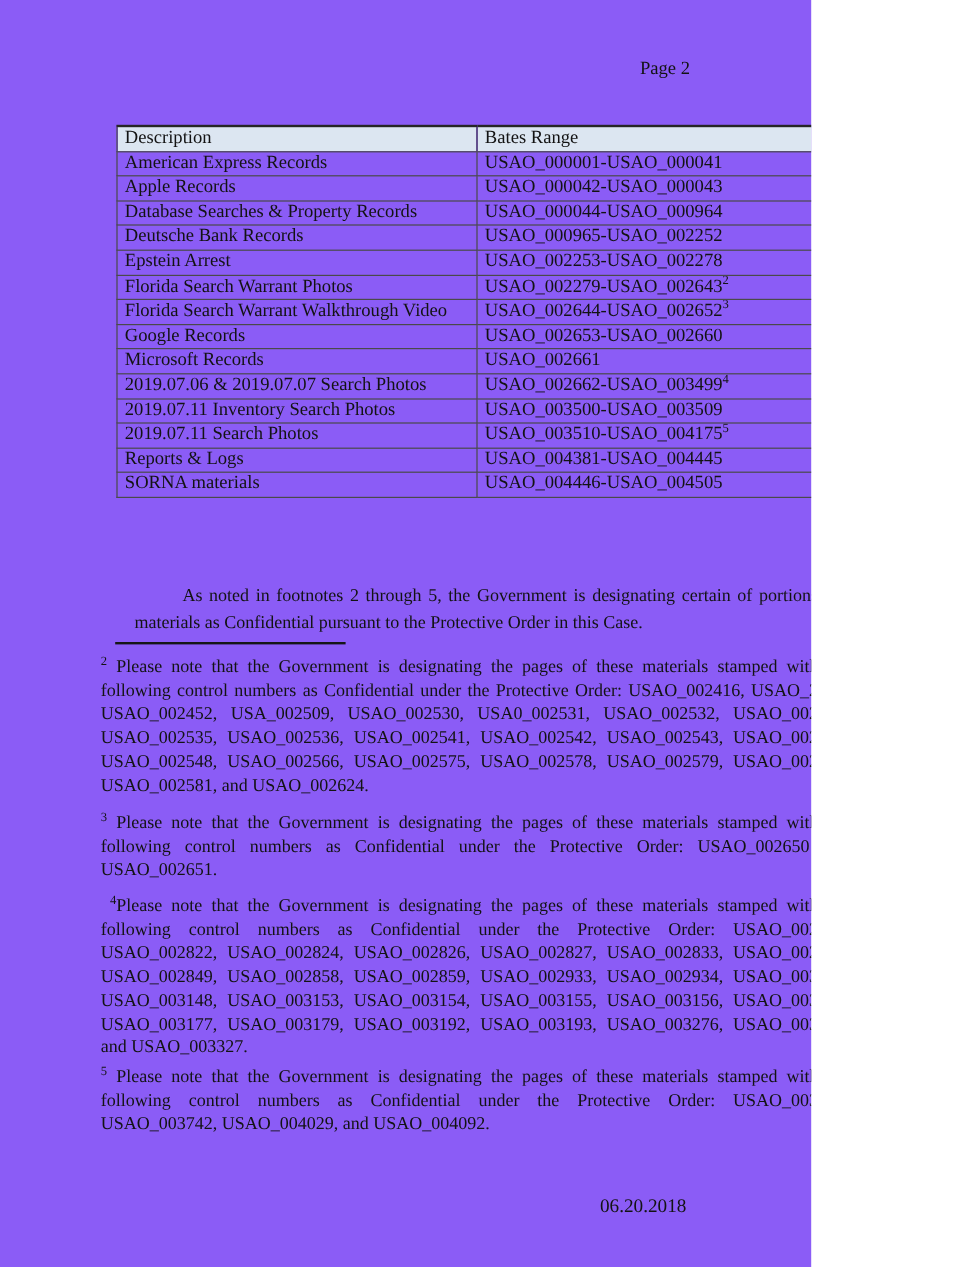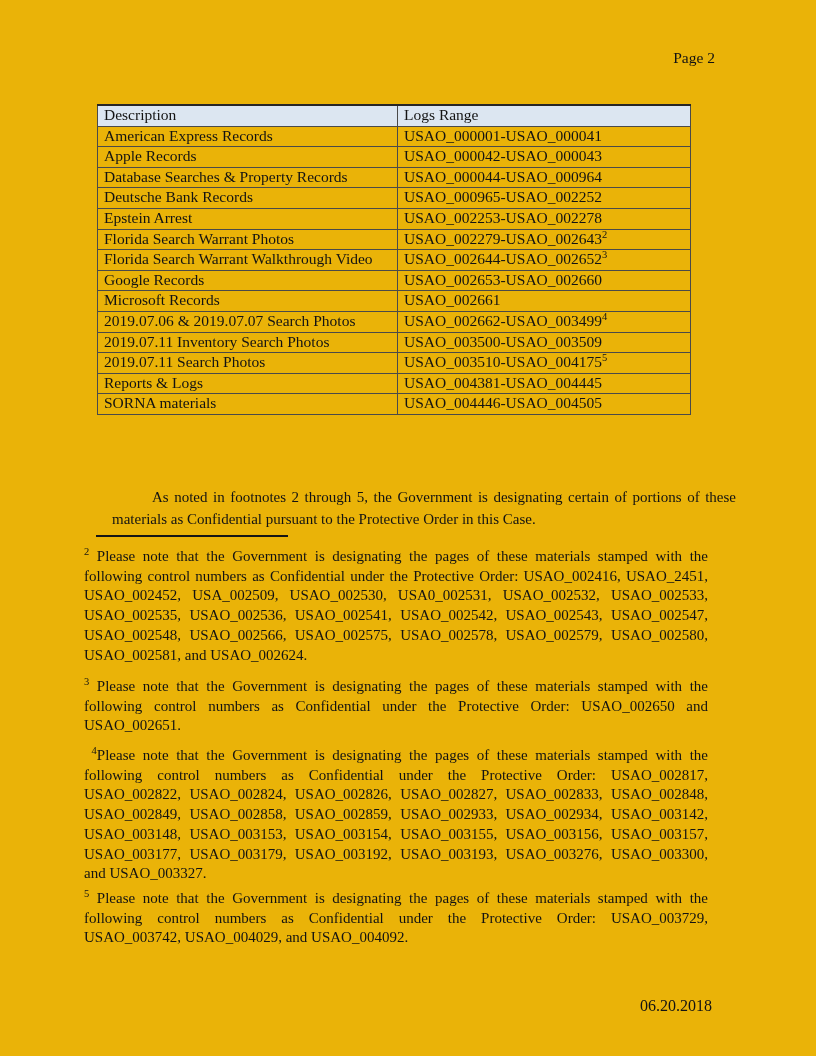--- a/index.html
+++ b/index.html
@@ -1,20 +1,20 @@
 <!DOCTYPE html>
 <html><head>
 <meta charset="utf-8">
 <style>
   html, body { margin: 0; padding: 0; background: #ffffff; }
   .page {
     position: relative;
-    width: 816px;
+    width: 676px;
     height: 1056px;
-    background: #eab308;
+    background: #8b5cf6;
     font-family: "Liberation Serif", serif;
     color: #131313;
     overflow: hidden;
   }
 
   .page-number {
     position: absolute;
     top: 49px;
     right: 101px;
     font-size: 15.5px;
@@ -100,21 +100,21 @@
   <div class="page-number">Page 2</div>
 
   <table class="bates-table">
     <colgroup>
       <col style="width:300px">
       <col style="width:293px">
     </colgroup>
     <thead>
       <tr>
         <th style="background: rgb(220, 230, 241);">Description</th>
-        <th style="background: rgb(220, 230, 241);">Logs Range</th>
+        <th style="background: rgb(220, 230, 241);">Bates Range</th>
       </tr>
     </thead>
     <tbody>
         <tr>
           <td>American Express Records</td>
           <td>USAO_000001-USAO_000041</td>
         </tr>
         <tr>
           <td>Apple Records</td>
           <td>USAO_000042-USAO_000043</td>

